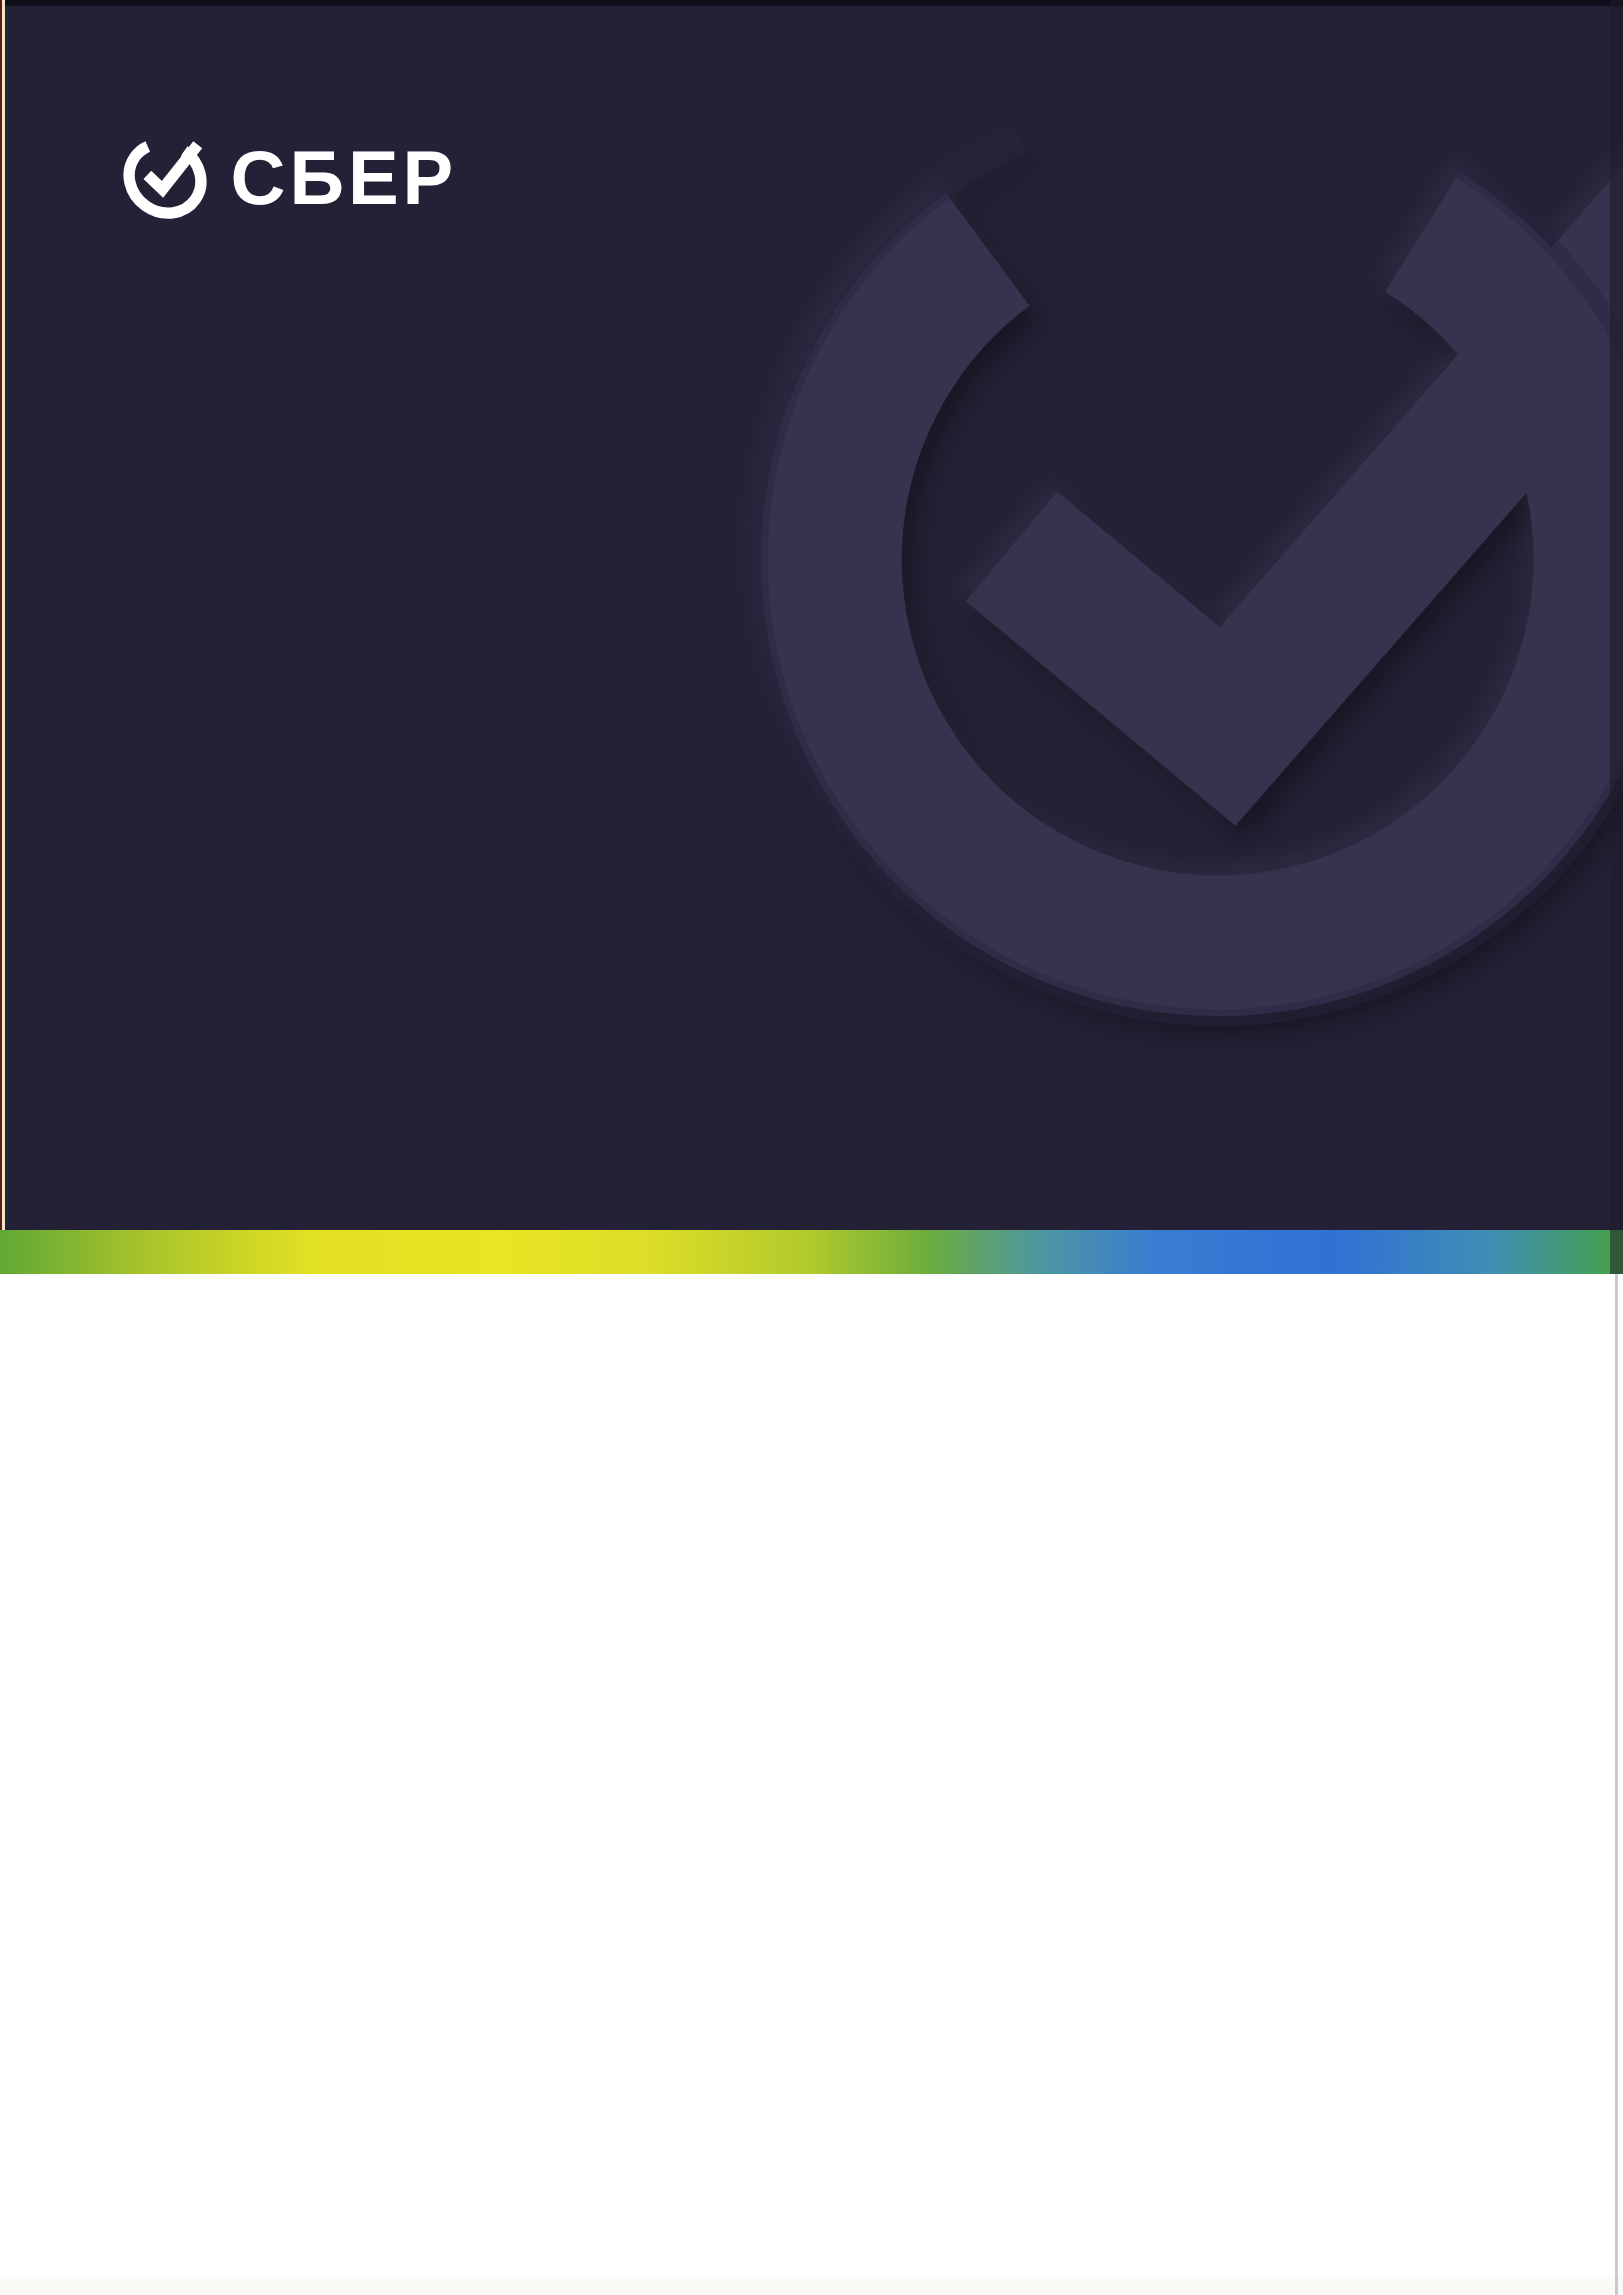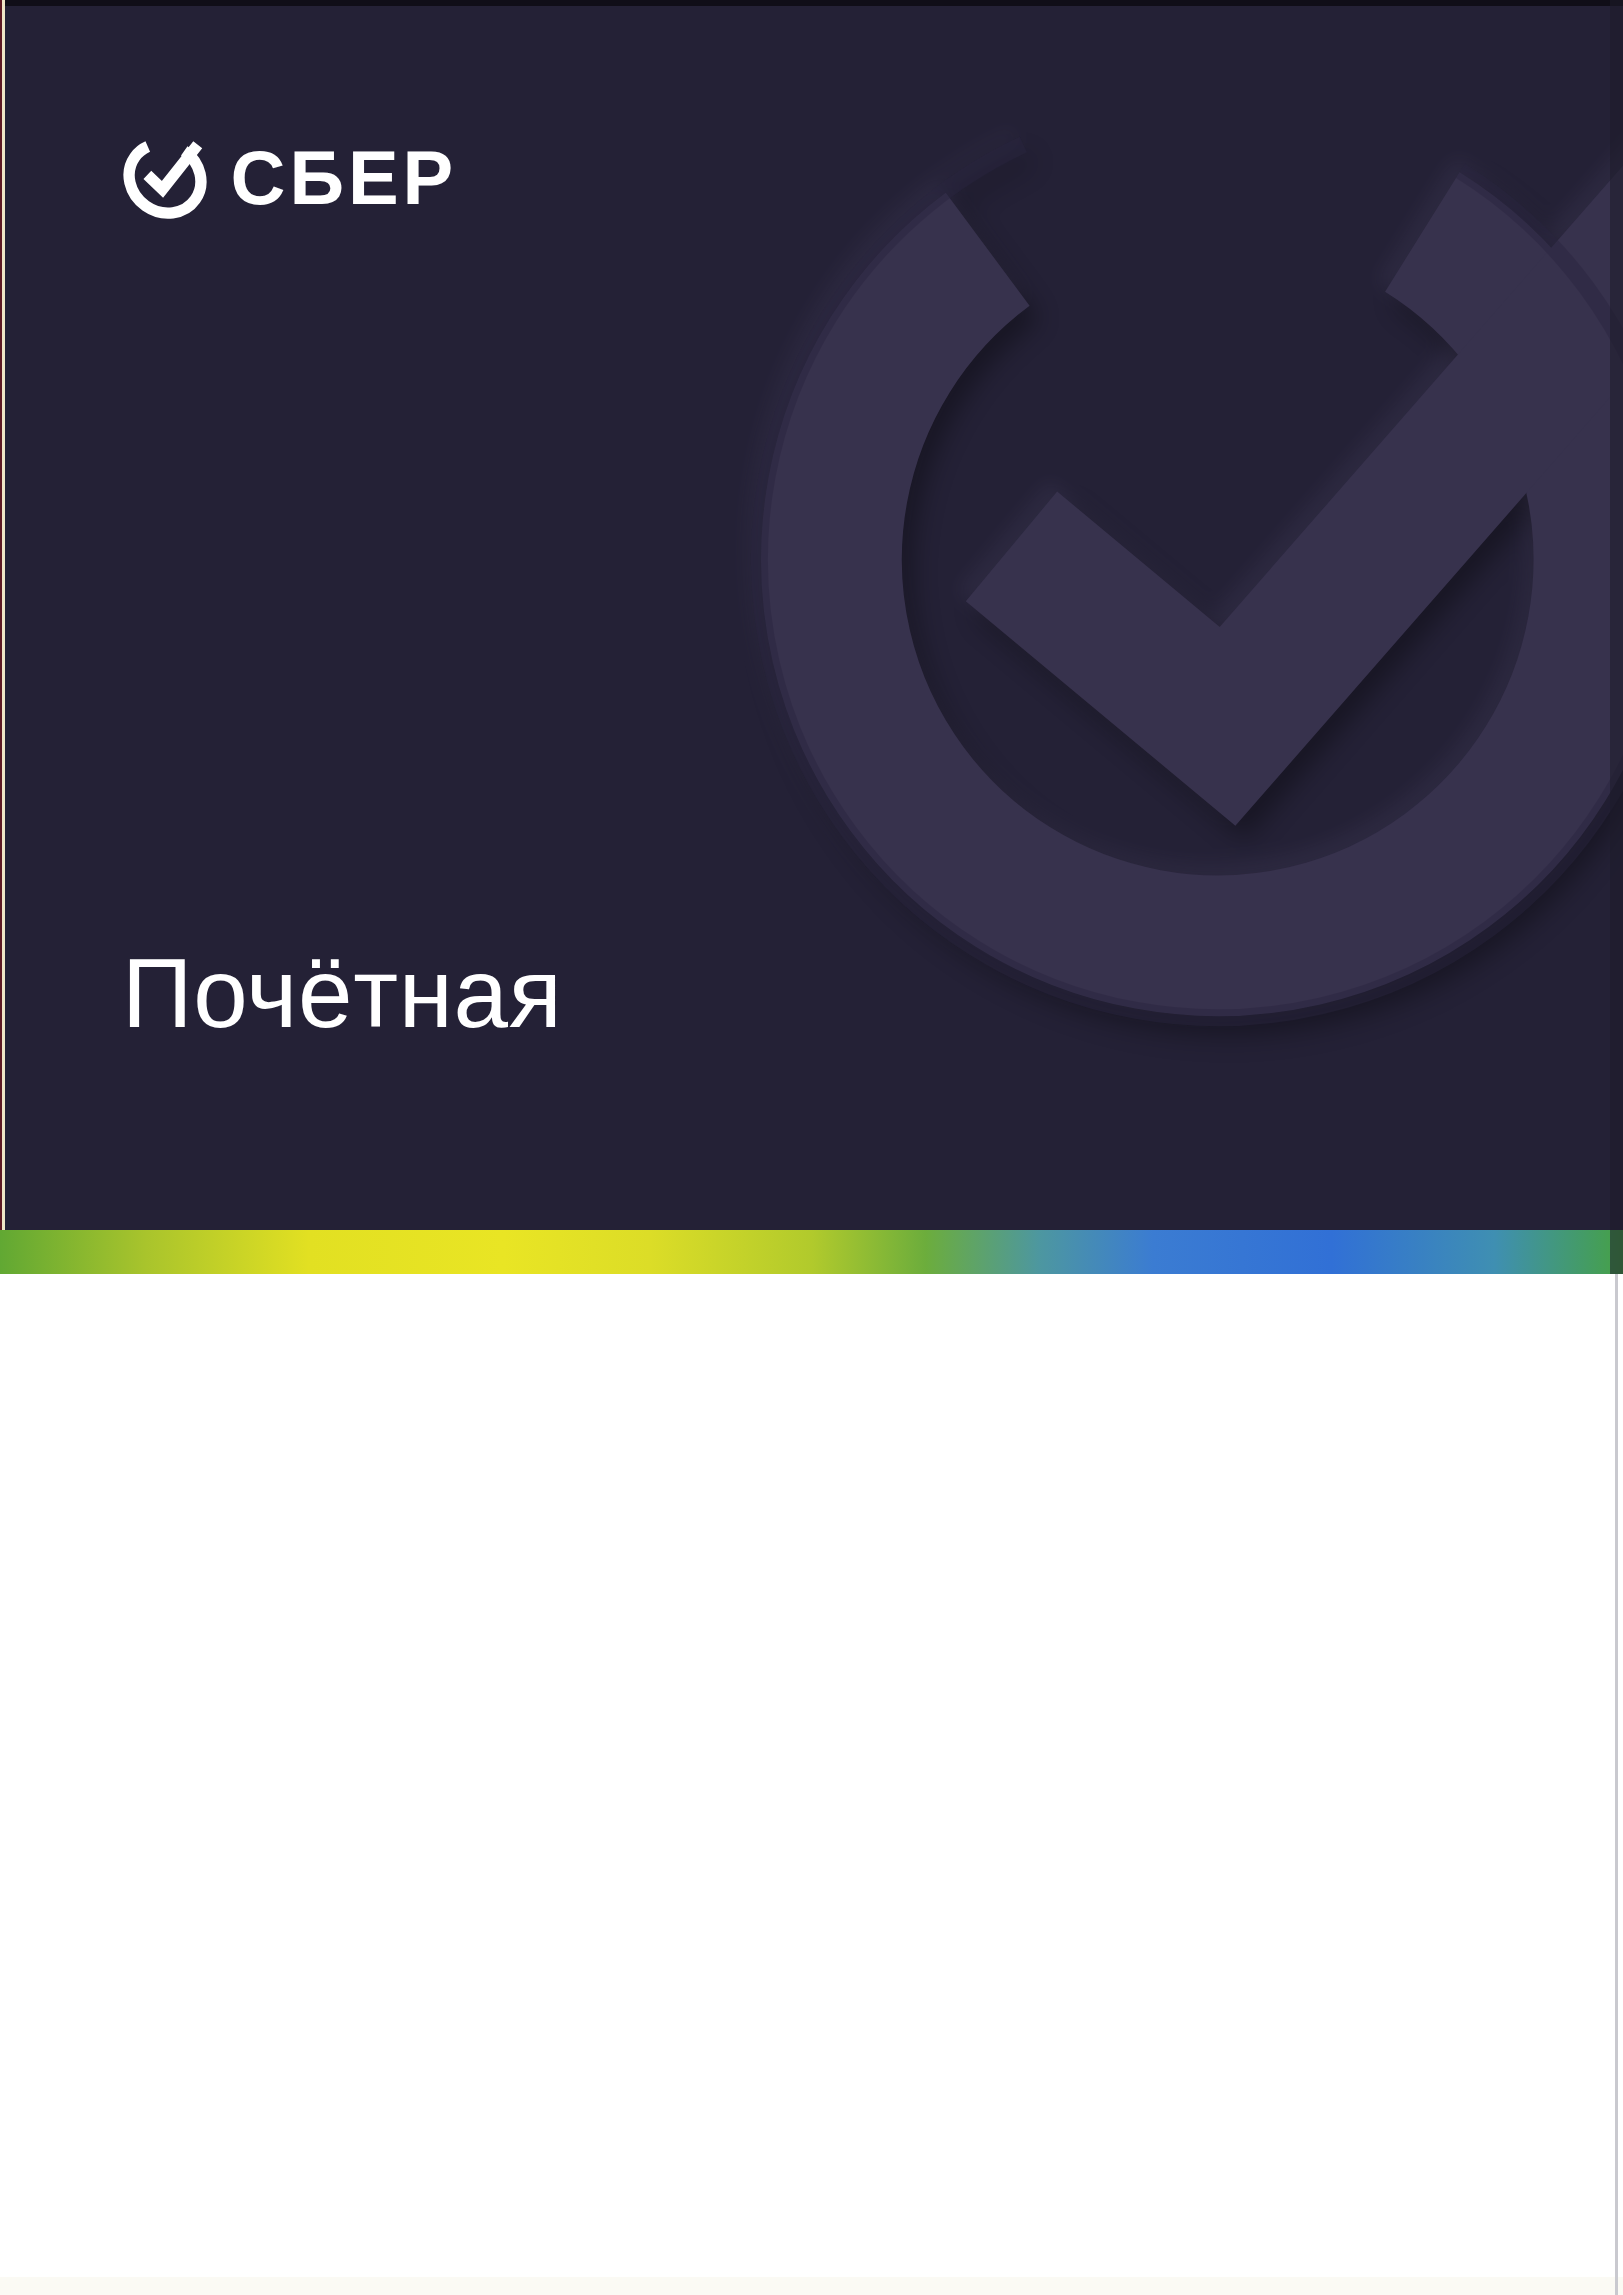--- a/index.html
+++ b/index.html
@@ -90,21 +90,20 @@
       <svg class="logo-badge" viewBox="0 0 100 110" aria-hidden="true">
         <g fill="none" stroke="#ffffff" stroke-width="13.5">
           <ellipse cx="50" cy="56" rx="40" ry="44" stroke-dasharray="218 46" transform="rotate(-55 50 56)"></ellipse>
           <path d="M 29 52 L 47 69 L 89 16"></path>
         </g>
       </svg>
       <div class="brand-name">СБЕР</div>
     </div>
 
     <div class="cert-title">
-      <div>Почётная</div>
     </div>
 
     <div class="scan-top-edge"></div>
     <div class="scan-left-maroon"></div>
     <div class="scan-left-cream"></div>
   </div>
 
   <div class="accent-stripe"></div>
 
   <div class="white-section">

